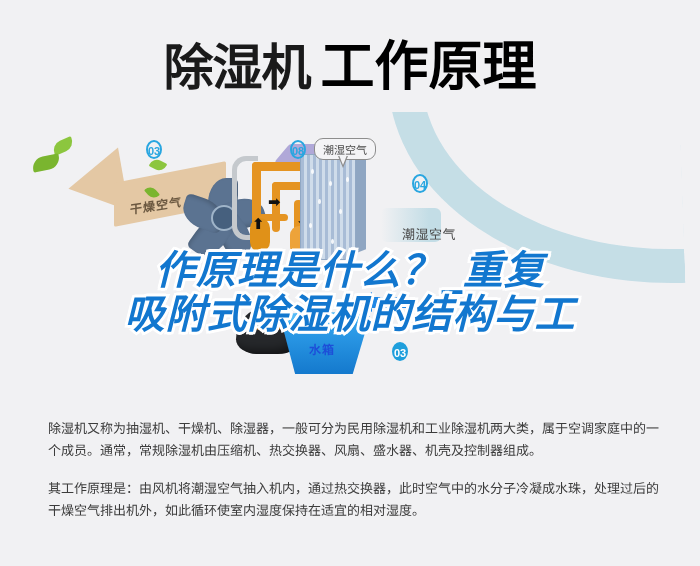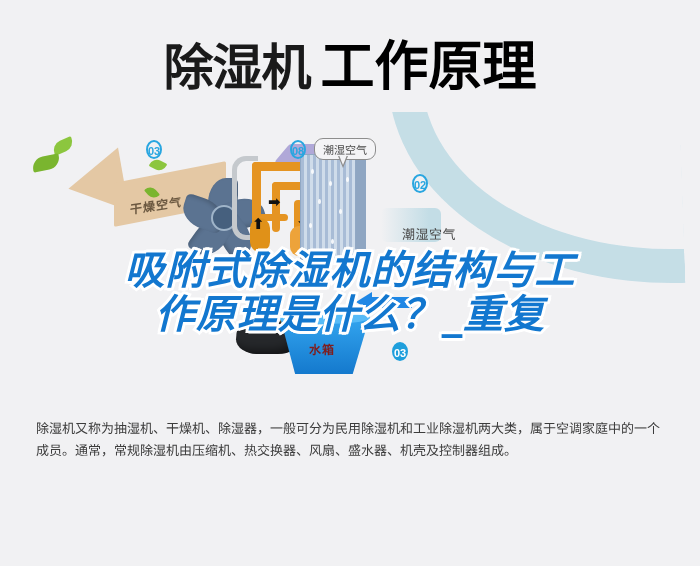--- a/index.html
+++ b/index.html
@@ -330,21 +330,21 @@
     background: #57bbf7;
     border-radius: 50%;
   }
   .tank .label {
     position: absolute;
     left: 0; top: 24px;
     width: 96px;
     text-align: center;
     font-size: 12px;
     font-weight: 700;
-    color: #7f1d1d;
+    color: #1d4ed8;
     letter-spacing: 1px;
   }
 
   
   .badge {
     position: absolute;
     width: 16px;
     height: 19px;
     border-radius: 50%;
     border: 2px solid #29a6e0;
@@ -441,21 +441,21 @@
   }
 
   
   .copy {
     position: absolute;
     left: 32px;
     top: 418px;
     width: 638px;
   }
   .copy p {
-    margin: 0 0 16px 4px;
+    margin: 0 0 16px 16px;
     font-size: 13px;
     line-height: 22px;
     color: #3c3c3c;
     font-family: "Liberation Sans", "DejaVu Sans", sans-serif;
   }
 </style>
 </head>
 <body>
 
 <div class="page">
@@ -532,29 +532,30 @@
       <div class="rim"></div>
       <div class="label">水箱</div>
     </div>
 
     <div class="badge badge-03-top">03</div>
 
     <div class="badge badge-02">08</div>
     <div class="callout">潮湿空气</div>
     <div class="callout-stem"></div>
 
-    <div class="badge badge-01">02</div>
+    <div class="badge badge-01">04</div>
     <div class="cap cap-01">潮湿空气</div>
 
 
     <div class="badge solid badge-03-bot">03</div>
   </div>
 
   <div class="overlay">
+    <span class="ol-line">作原理是什么？_重复</span>
     <span class="ol-line">吸附式除湿机的结构与工</span>
-    <span class="ol-line">作原理是什么？_重复</span>
   </div>
 
   <div class="copy">
     <p>除湿机又称为抽湿机、干燥机、除湿器，一般可分为民用除湿机和工业除湿机两大类，属于空调家庭中的一个成员。通常，常规除湿机由压缩机、热交换器、风扇、盛水器、机壳及控制器组成。</p>
+    <p>其工作原理是：由风机将潮湿空气抽入机内，通过热交换器，此时空气中的水分子冷凝成水珠，处理过后的干燥空气排出机外，如此循环使室内湿度保持在适宜的相对湿度。</p>
   </div>
 
 </div>
 
 </body></html>

